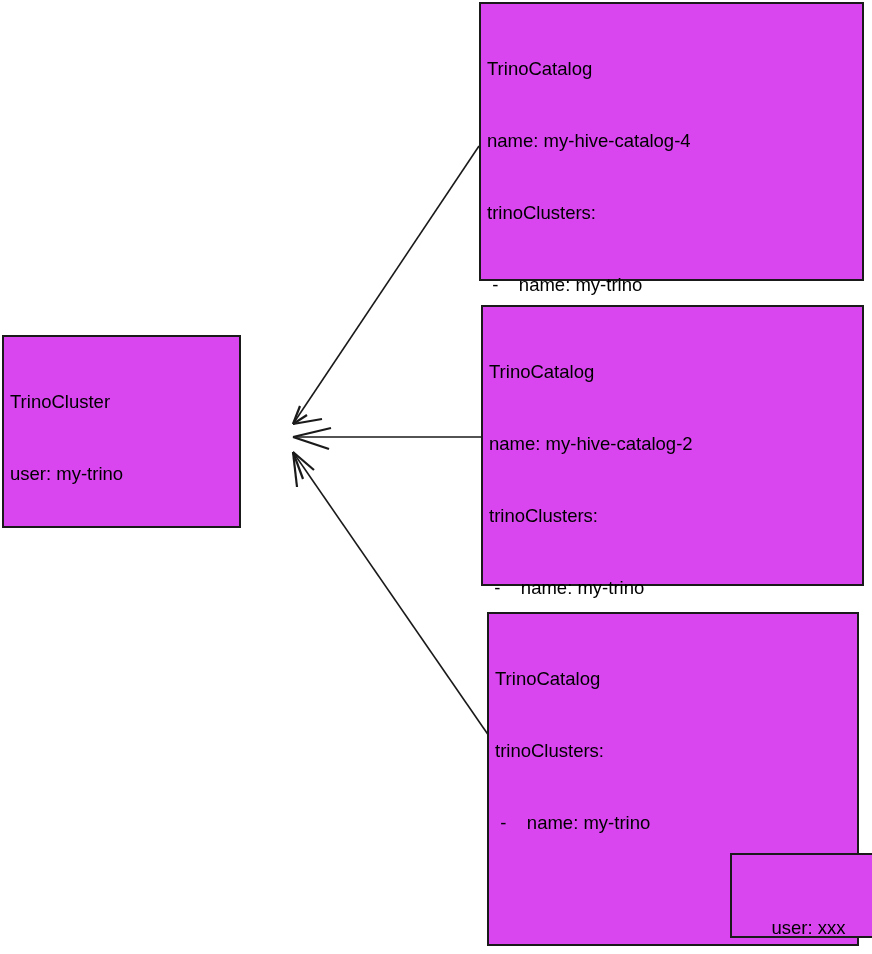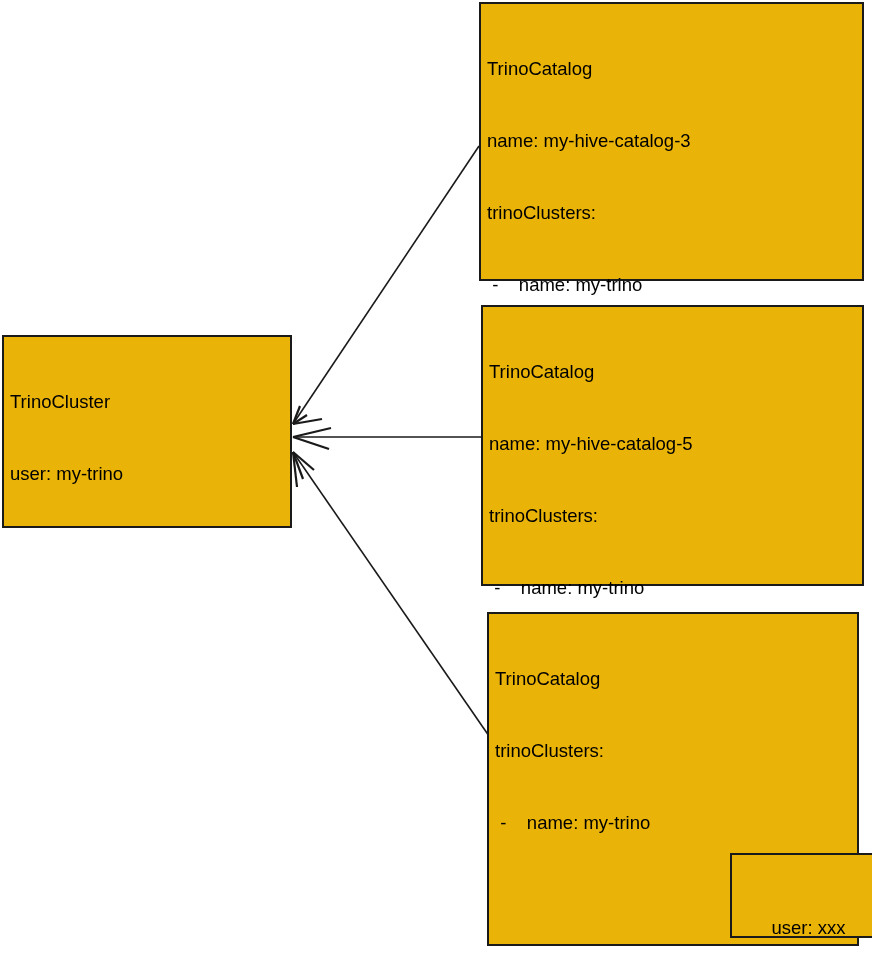--- a/index.html
+++ b/index.html
@@ -22,42 +22,42 @@
     position: absolute;
     left: 0;
     top: 0;
     width: 872px;
     height: 954px;
     pointer-events: none;
   }
   .node {
     position: absolute;
     box-sizing: border-box;
-    background: #eab308;
+    background: #d946ef;
     border: 2px solid #1a1a1a;
   }
   .node-text {
     position: absolute;
     left: 6px;
     top: 5px;
     right: 2px;
     font-size: 18.5px;
     line-height: 24px;
     color: #000000;
     white-space: pre;
     font-family: "Liberation Sans", sans-serif;
   }
   .node-line {
     white-space: pre;
     display: block;
   }
   #node-cluster {
     left: 2px;
     top: 335px;
-    width: 290px;
+    width: 239px;
     height: 193px;
   }
   #node-catalog-1 {
     left: 479px;
     top: 2px;
     width: 385px;
     height: 279px;
   }
   #node-catalog-2 {
     left: 481px;
@@ -125,35 +125,35 @@
   <div class="node" id="node-cluster">
     <div class="node-text">
       <span class="node-line">TrinoCluster</span>
       <span class="node-line">user: my-trino</span>
     </div>
   </div>
 
   <div class="node" id="node-catalog-1">
     <div class="node-text">
       <span class="node-line">TrinoCatalog</span>
-      <span class="node-line">name: my-hive-catalog-3</span>
+      <span class="node-line">name: my-hive-catalog-4</span>
       <span class="node-line">trinoClusters:</span>
       <span class="node-line"> -    name: my-trino</span>
       <span class="node-line">hive:</span>
       <span class="node-line">   s3: # S3ConnnectionSpec</span>
       <span class="node-line">      inline:</span>
       <span class="node-line">         host: minio</span>
       <span class="node-line">   metastore: # whatever</span>
     </div>
   </div>
 
   <div class="node" id="node-catalog-2">
     <div class="node-text">
       <span class="node-line">TrinoCatalog</span>
-      <span class="node-line">name: my-hive-catalog-5</span>
+      <span class="node-line">name: my-hive-catalog-2</span>
       <span class="node-line">trinoClusters:</span>
       <span class="node-line"> -    name: my-trino</span>
       <span class="node-line">hive:</span>
       <span class="node-line">   hdfs:</span>
       <span class="node-line">      # TBD</span>
       <span class="node-line">   metastore: # whatever</span>
     </div>
   </div>
 
   <div class="node" id="node-catalog-3">

